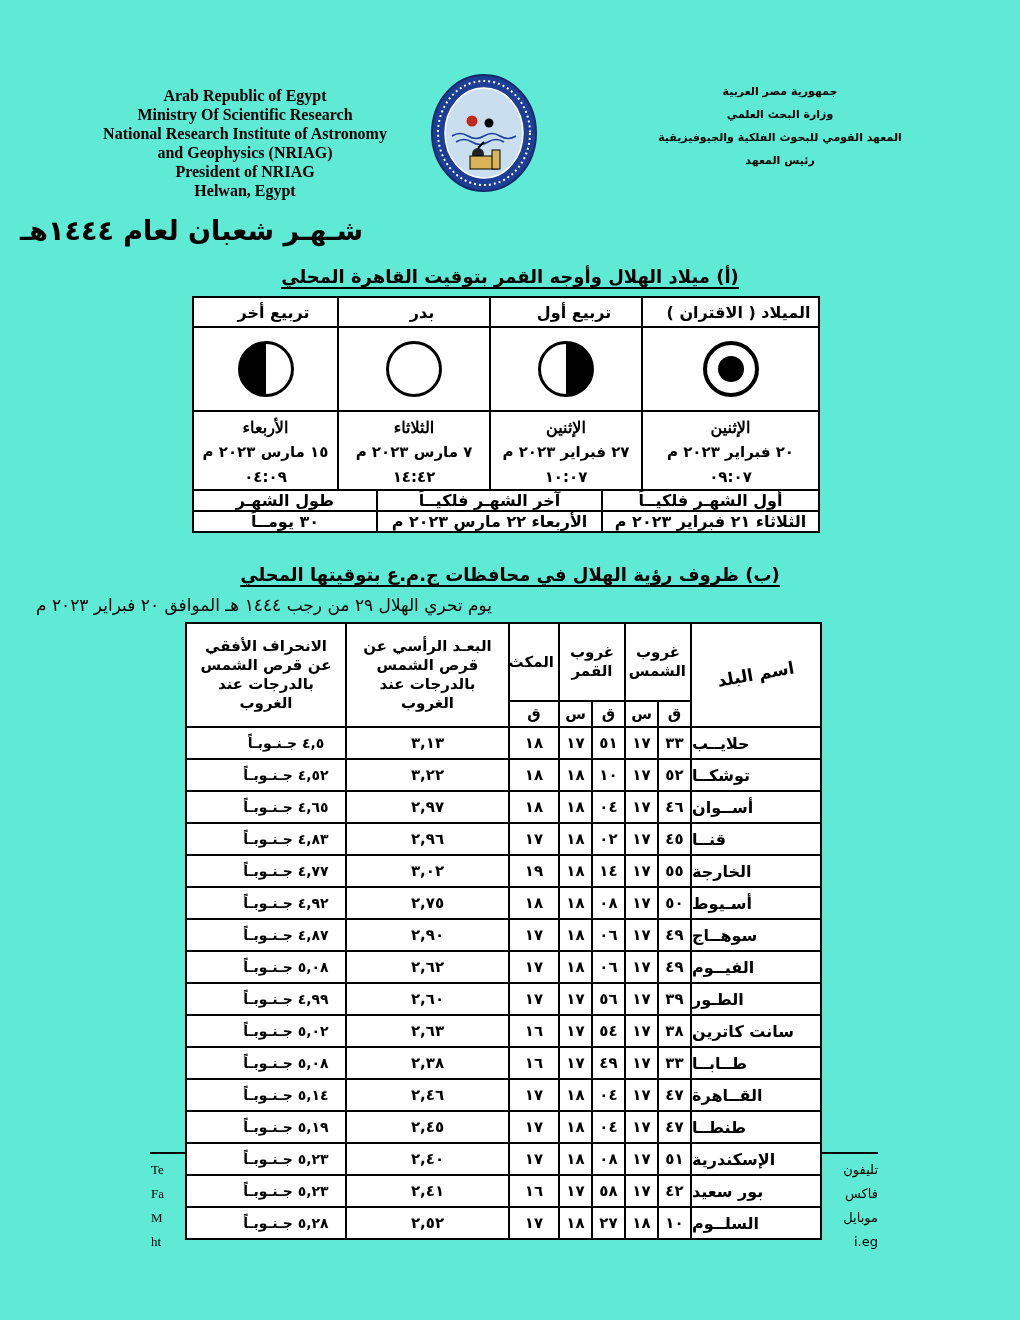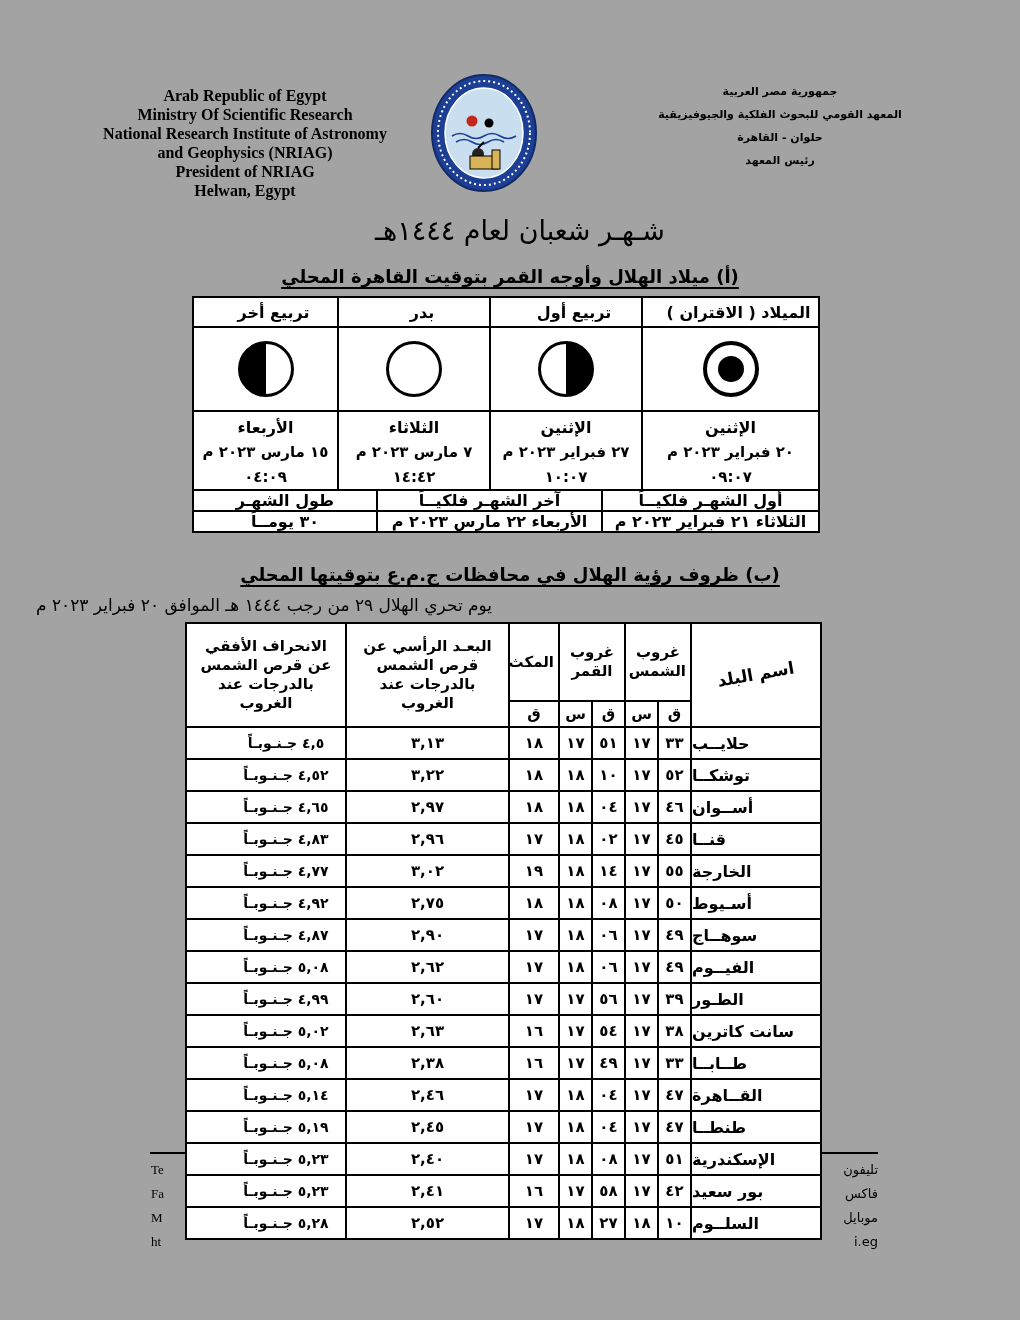--- a/index.html
+++ b/index.html
@@ -1,34 +1,34 @@
 <!DOCTYPE html>
 <html><head>
 <meta charset="utf-8">
 <style>
   * { margin:0; padding:0; box-sizing:border-box; }
   html,body { background:#ffffff; }
   .page {
-    position:relative; width:1020px; height:1320px; background:#a3a3a3;
+    position:relative; width:1020px; height:1320px; background:#5eead4;
     font-family:"DejaVu Sans", sans-serif; color:#000; overflow:hidden;
   }
   
   .hdr-en {
     position:absolute; left:95px; top:86px; width:300px; text-align:center;
     font-family:"Liberation Serif", serif; font-weight:bold; font-size:16px; line-height:19px;
   }
   .hdr-ar {
     position:absolute; left:630px; top:80px; width:300px; text-align:center; direction:rtl;
     font-weight:bold; font-size:11px; line-height:23px;
   }
   .logo-wrap { position:absolute; left:430px; top:72px; width:108px; height:122px; }
   
   .doc-title {
-    position:absolute; top:215px; left:0; width:100%; text-align:center; direction:rtl;
-    font-weight:normal; font-size:27px;padding-left:20px;
+    position:absolute; top:215px; left:0; width:100%; text-align:left; direction:rtl;
+    font-weight:bold; font-size:27px;padding-left:20px;
   }
   .sec-heading {
     position:absolute; left:0; width:100%; text-align:center; direction:rtl;
     font-weight:bold; font-size:18px;
   }
   .sec-heading span { text-decoration:underline; text-underline-offset:4px; text-decoration-thickness:2px; }
   .sec-a-heading { top:266px; }
   .sec-b-heading { top:564px;text-align:center; }
   .sec-b-sub {
     position:absolute; top:595px; left:0; width:100%; text-align:left; direction:rtl;
@@ -40,21 +40,21 @@
   
   .phase-table { position:absolute; left:192px; top:296px; width:626px; direction:rtl; }
   .phase-table th { height:30px; font-size:16px; font-weight:bold;padding-left:16px; }
   .phase-table .icon-cell { height:84px; }
   .phase-table .info-cell { height:78px; padding:3px 0; }
   .moon { width:56px; height:56px; border:3px solid #000; border-radius:50%; margin:0 auto; background:#fff; }
   .moon.new { display:flex; align-items:center; justify-content:center; border-width:4px; }
   .moon.new .dot { width:26px; height:26px; background:#000; border-radius:50%; }
   .moon.fq { background:linear-gradient(90deg,#fff 50%,#000 50%); }
   .moon.lq { background:linear-gradient(90deg,#000 50%,#fff 50%); }
-  .phase-table .day  { font-weight:bold; font-size:16px; line-height:25px; }
+  .phase-table .day  { font-weight:bold; font-size:16px; line-height:25px;font-family:Liberation Serif, serif; }
   .phase-table .date { font-weight:bold; font-size:15px; line-height:25px; }
   .phase-table .time { font-weight:bold; font-size:15px; line-height:25px; }
   
   .summary-table { position:absolute; left:192px; top:489px; width:626px; direction:rtl; }
   .summary-table th, .summary-table td { height:18px; font-size:16px; font-weight:bold;margin-top:38px; }
   
   .vis-wrap { position:absolute; left:185px; top:622px; z-index:2; background:#fff; }
   .vis-table { width:635px; direction:rtl; }
   .vis-table thead th { font-size:15px; font-weight:bold; line-height:19px; padding:2px 4px; }
   .vis-table .hdr-row1 th { height:78px; }
@@ -99,22 +99,22 @@
       <path d="M26,70 q8,-5 16,0 t16,0 t16,0" fill="none" stroke="#1c3e94" stroke-width="1.6"></path>
       <circle cx="48" cy="82" r="6" fill="#222222"></circle>
       <rect x="40" y="84" width="28" height="13" fill="#d9b357" stroke="#000000" stroke-width="1"></rect>
       <rect x="62" y="78" width="8" height="19" fill="#d9b357" stroke="#000000" stroke-width="1"></rect>
       <line x1="48" y1="76" x2="54" y2="70" stroke="#000000" stroke-width="2"></line>
     </svg>
   </div>
 
   <div class="hdr-ar">
     <div>جمهورية مصر العربية</div>
+    <div>وزارة البحث العلمي</div>
     <div>المعهد القومي للبحوث الفلكية والجيوفيزيقية</div>
-    <div>حلوان - القاهرة</div>
     <div>رئيس المعهد</div>
   </div>
 
   <div class="doc-title">شـهـر شعبان لعام ١٤٤٤هـ</div>
 
   <div class="sec-heading sec-a-heading">
     <span>(أ) ميلاد الهلال وأوجه القمر بتوقيت القاهرة المحلي</span>
   </div>
 
   <table class="phase-table" dir="rtl">

